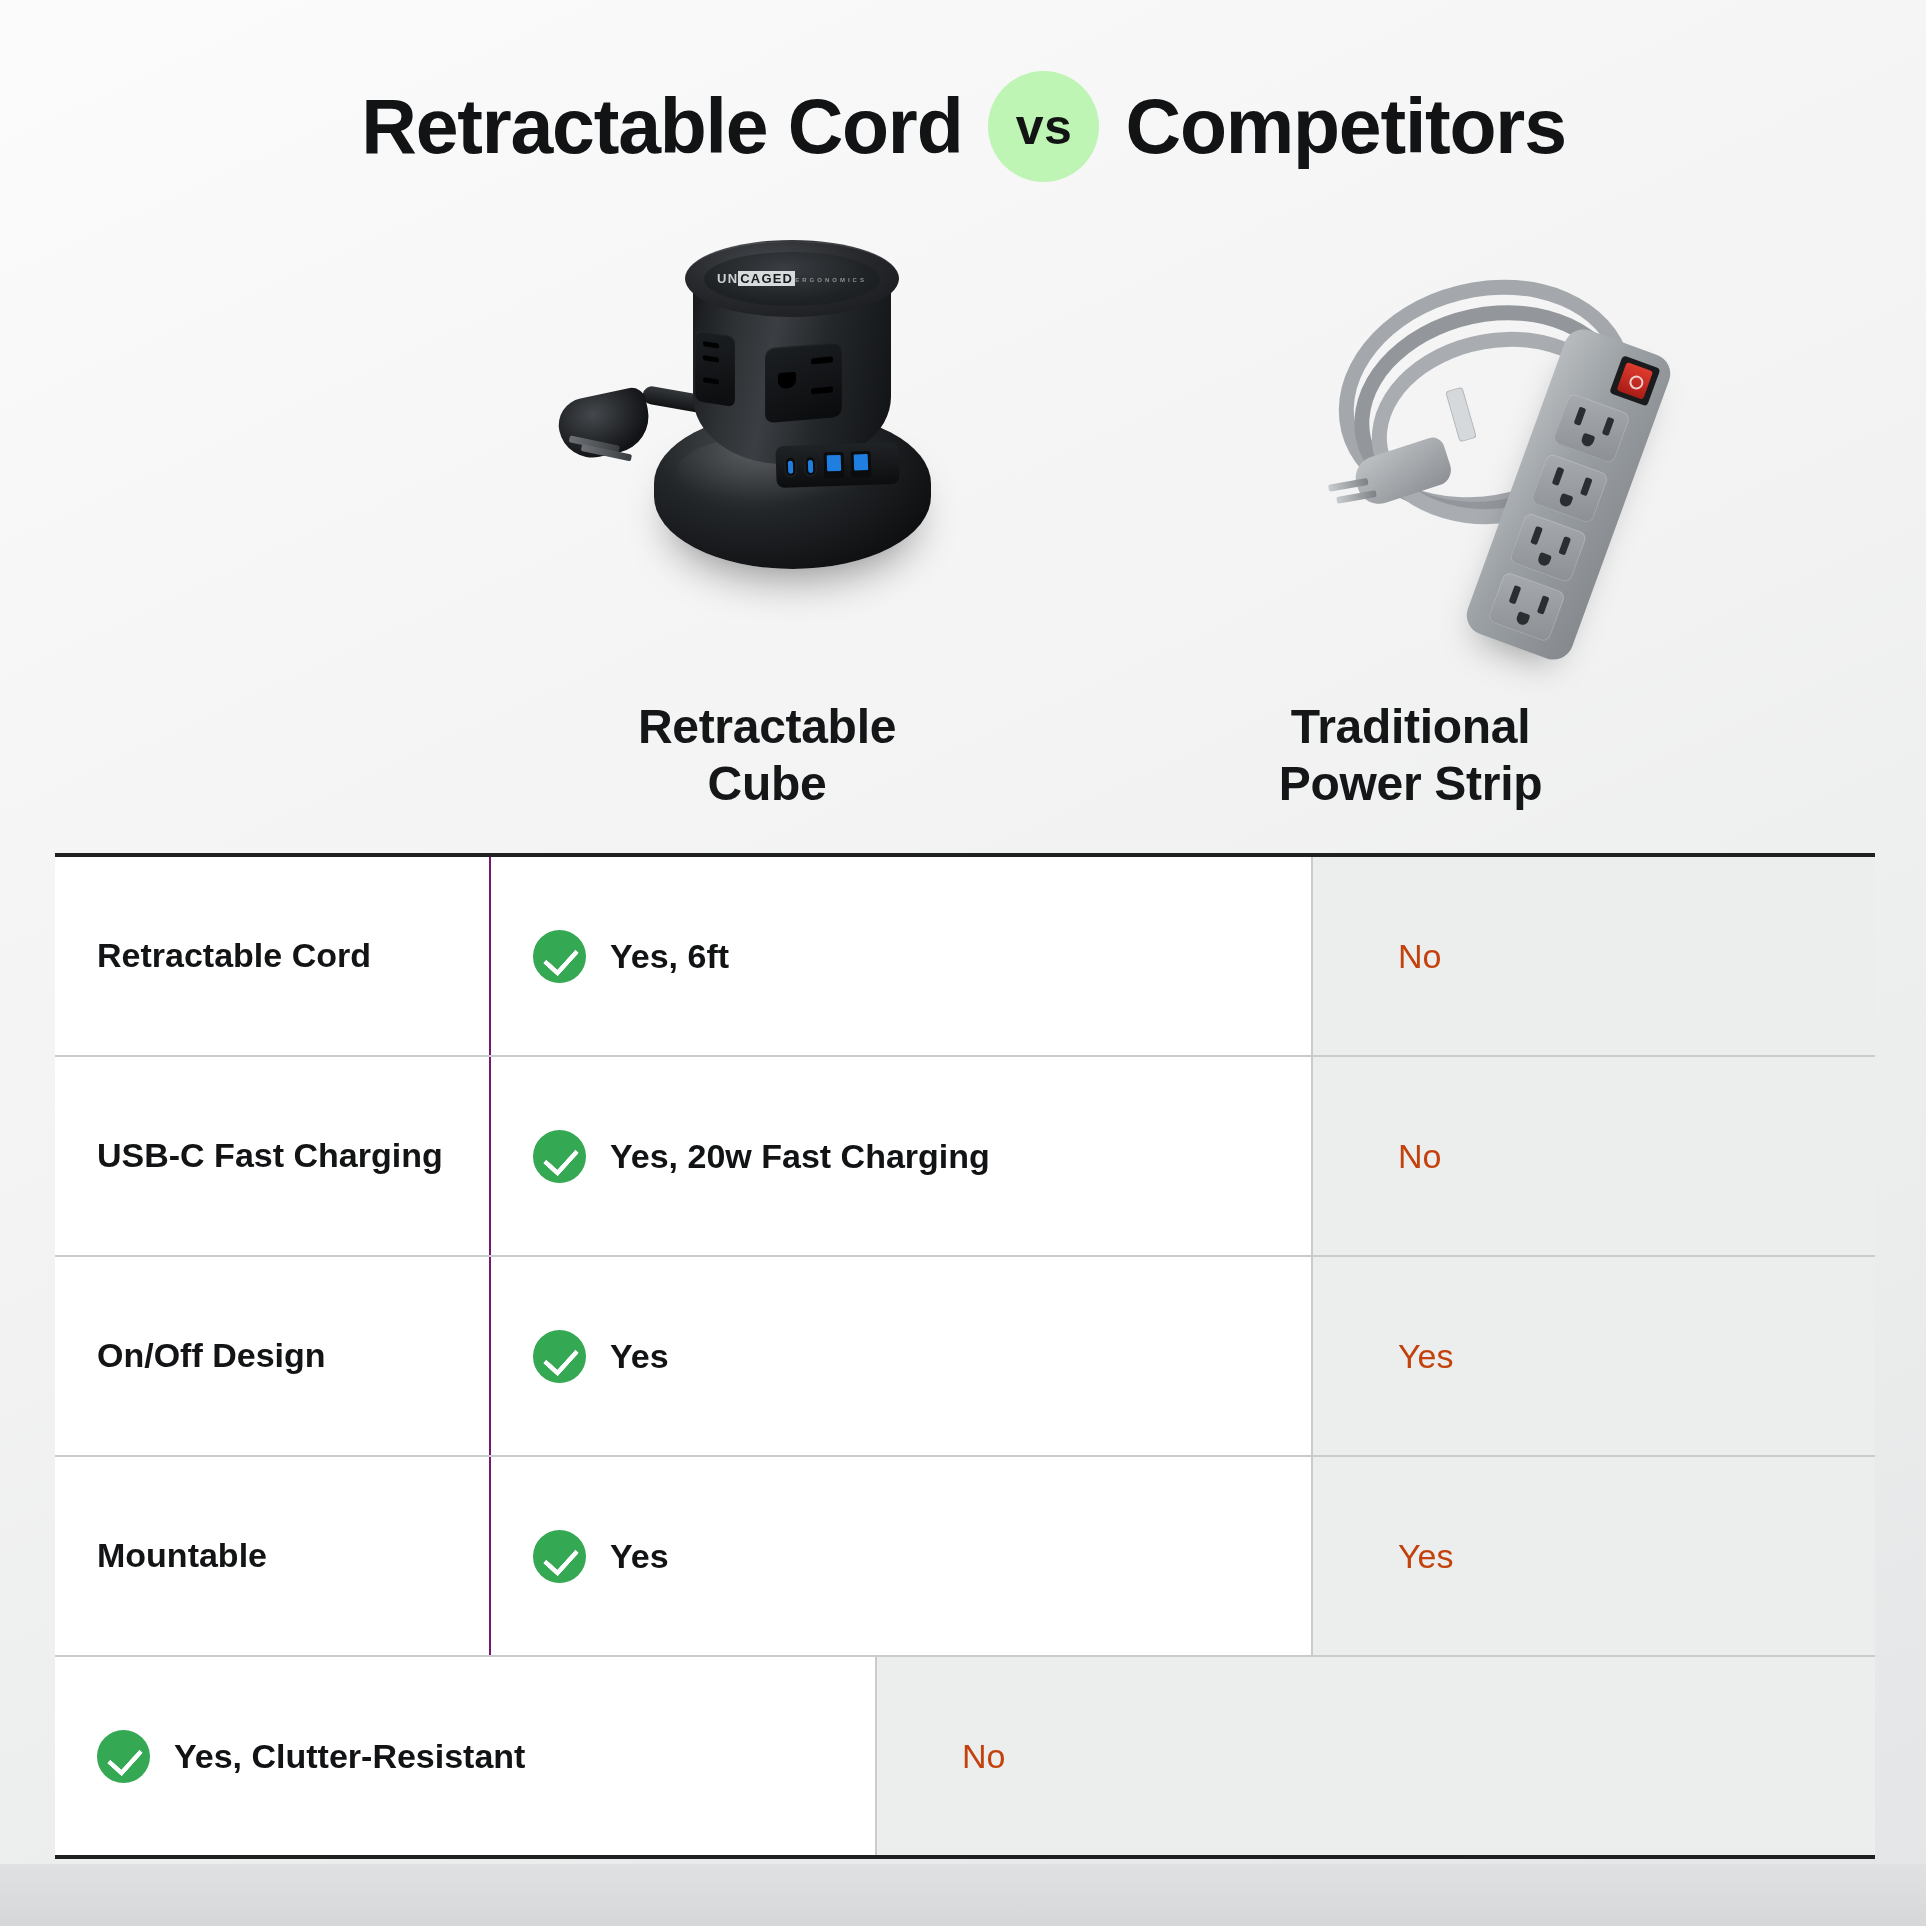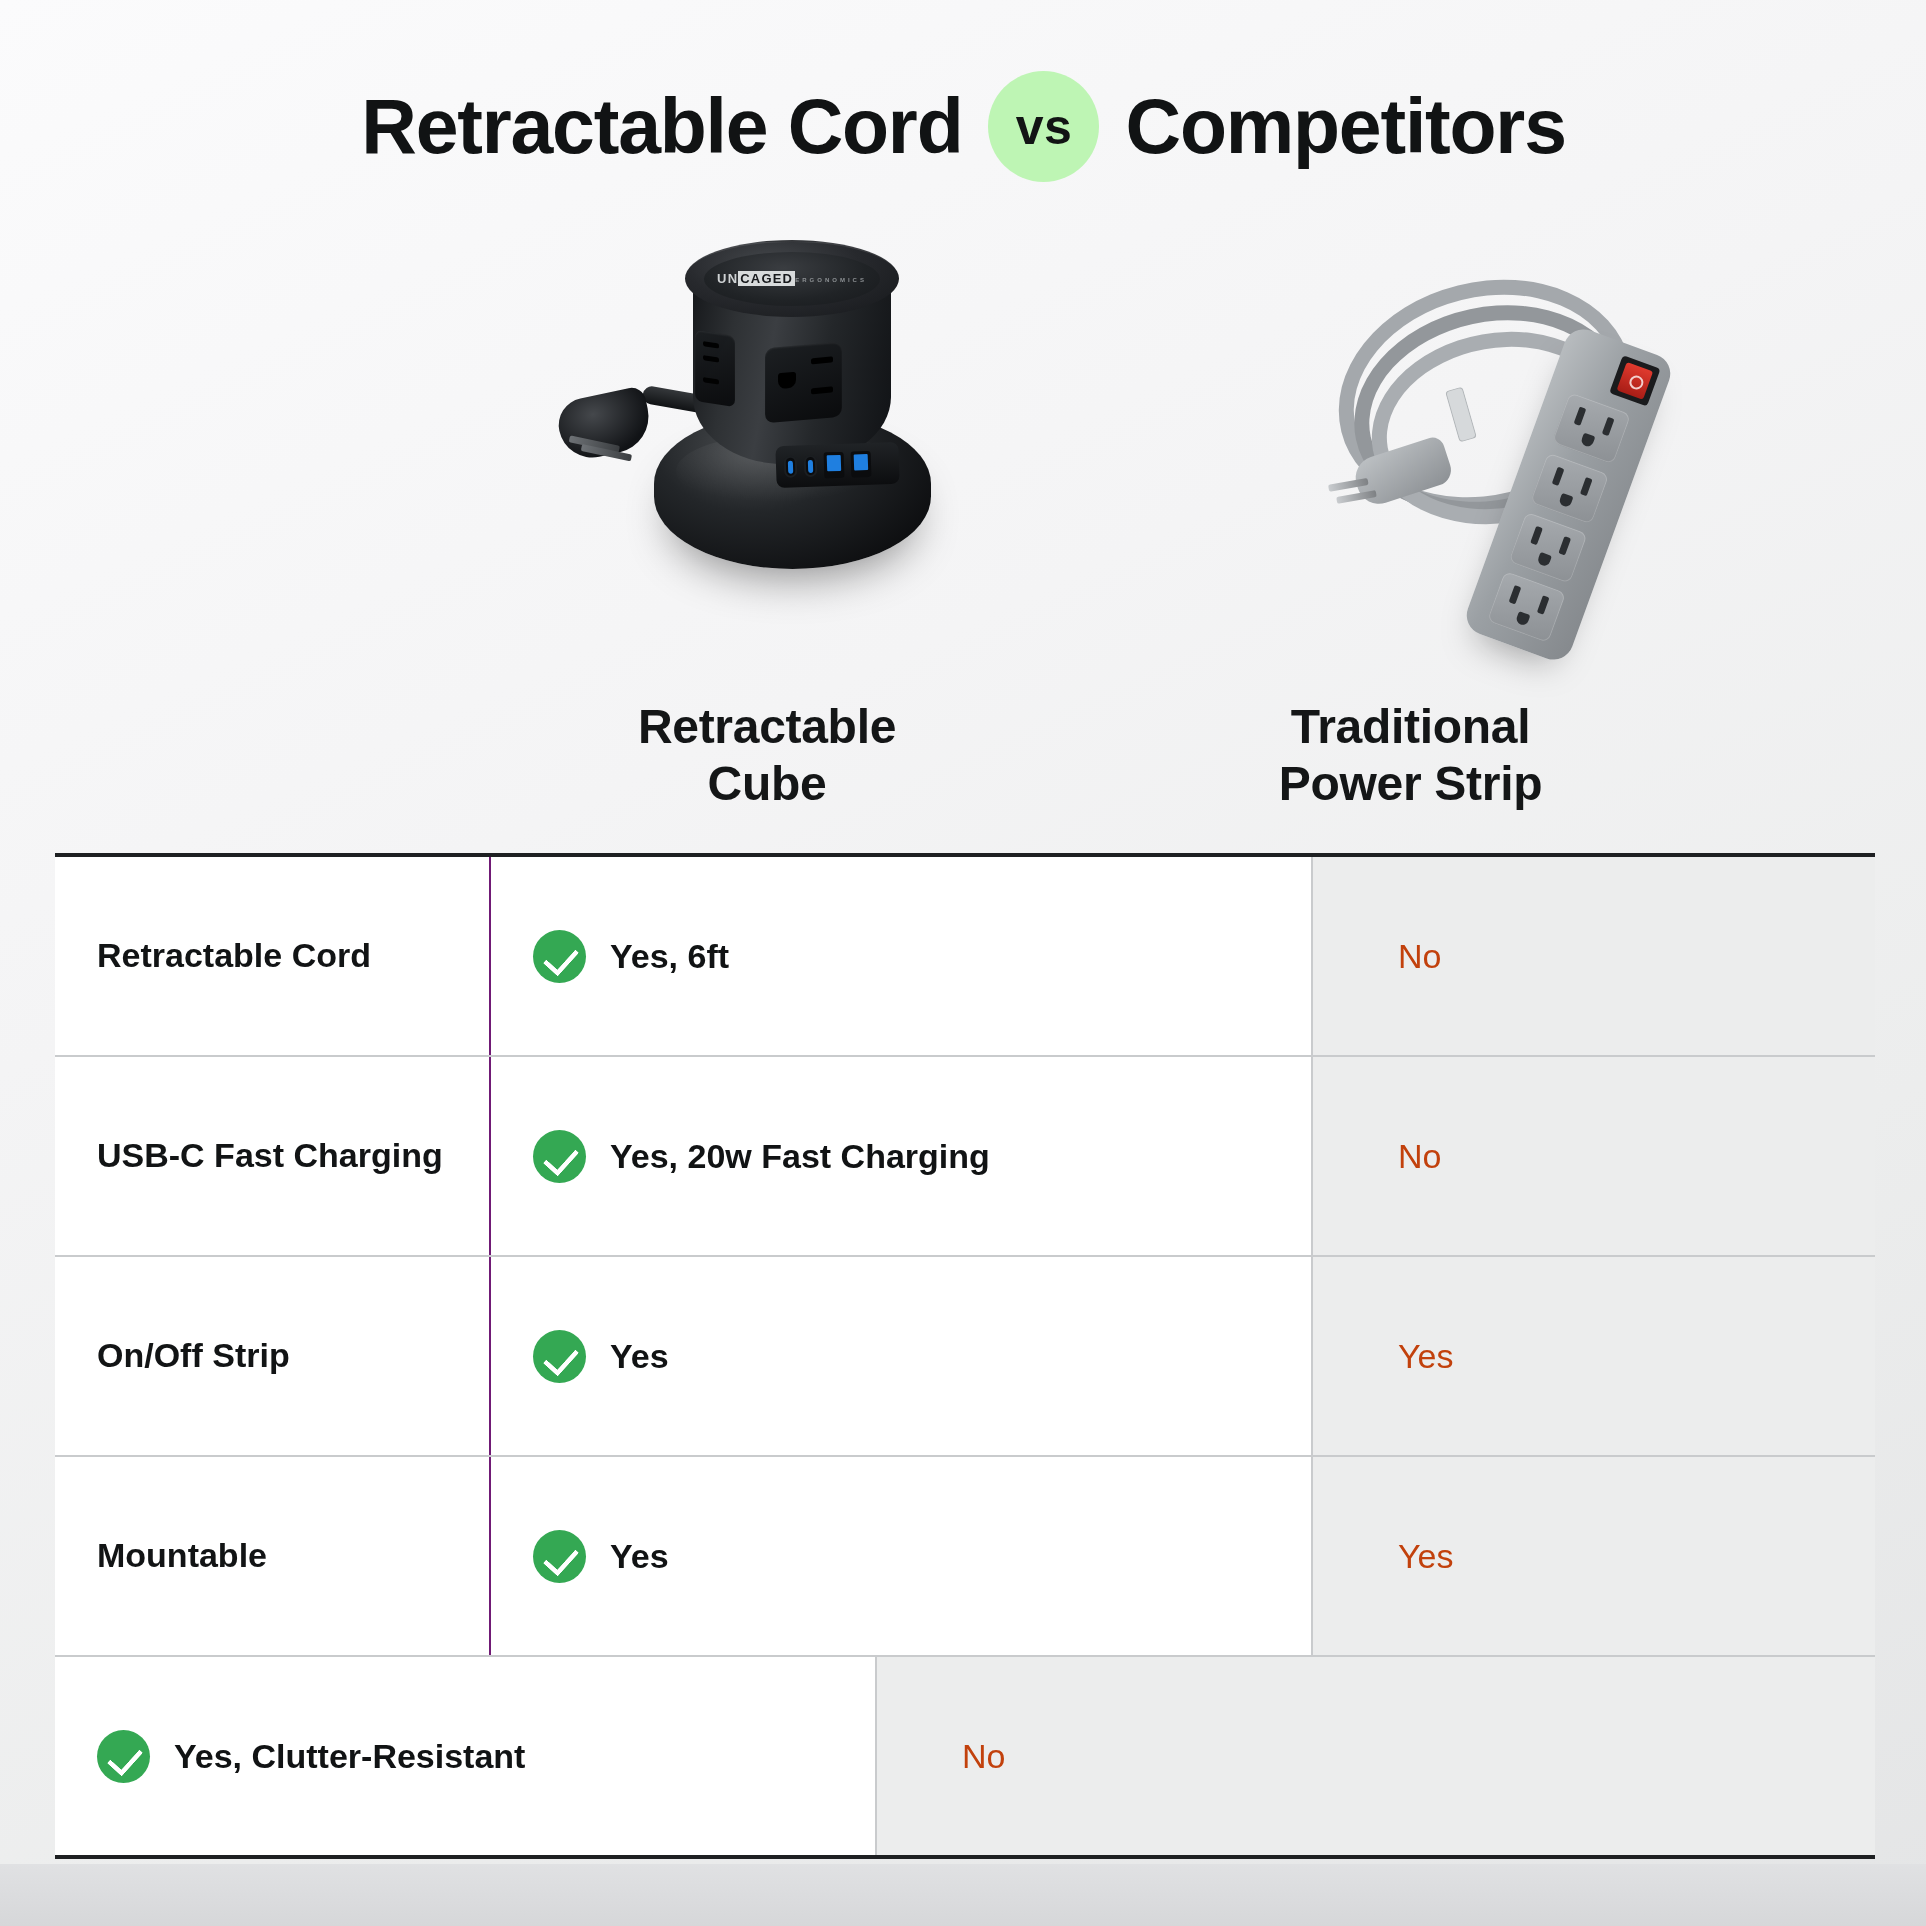--- a/index.html
+++ b/index.html
@@ -421,21 +421,21 @@
   <div class="trow">
     <div class="cell feature">USB-C Fast Charging</div>
     <div class="cell ours">
       <span class="check" style="background: rgb(52, 168, 83);"></span>
       <span class="ours-text">Yes, 20w Fast Charging</span>
     </div>
     <div class="cell theirs" style="background: rgb(236, 237, 237);">No</div>
   </div>
 
   <div class="trow">
-    <div class="cell feature">On/Off Strip</div>
+    <div class="cell feature">On/Off Design</div>
     <div class="cell ours">
       <span class="check" style="background: rgb(52, 168, 83);"></span>
       <span class="ours-text">Yes</span>
     </div>
     <div class="cell theirs" style="background: rgb(236, 237, 237);">Yes</div>
   </div>
 
   <div class="trow">
     <div class="cell feature">Mountable</div>
     <div class="cell ours">

